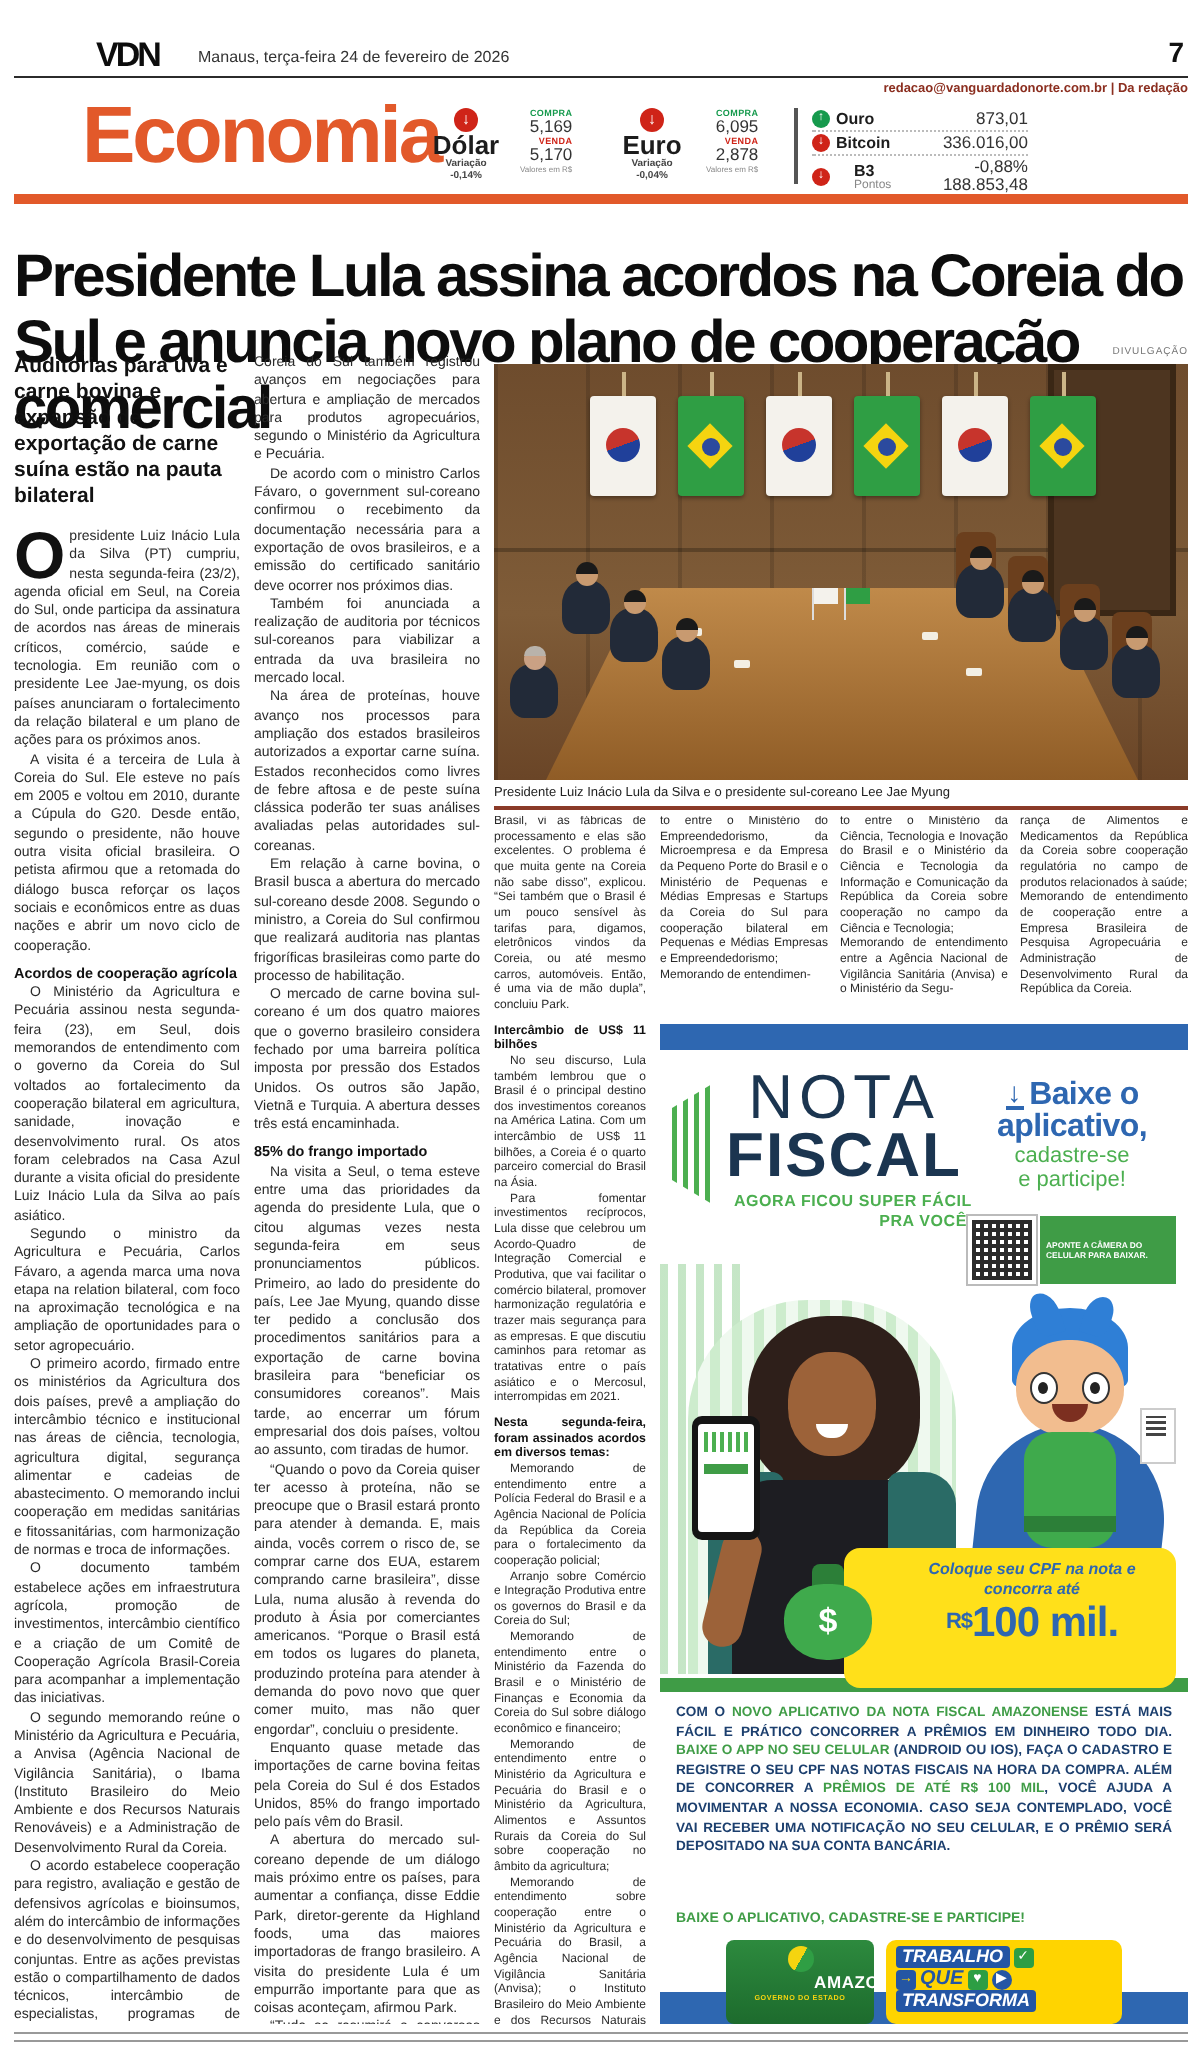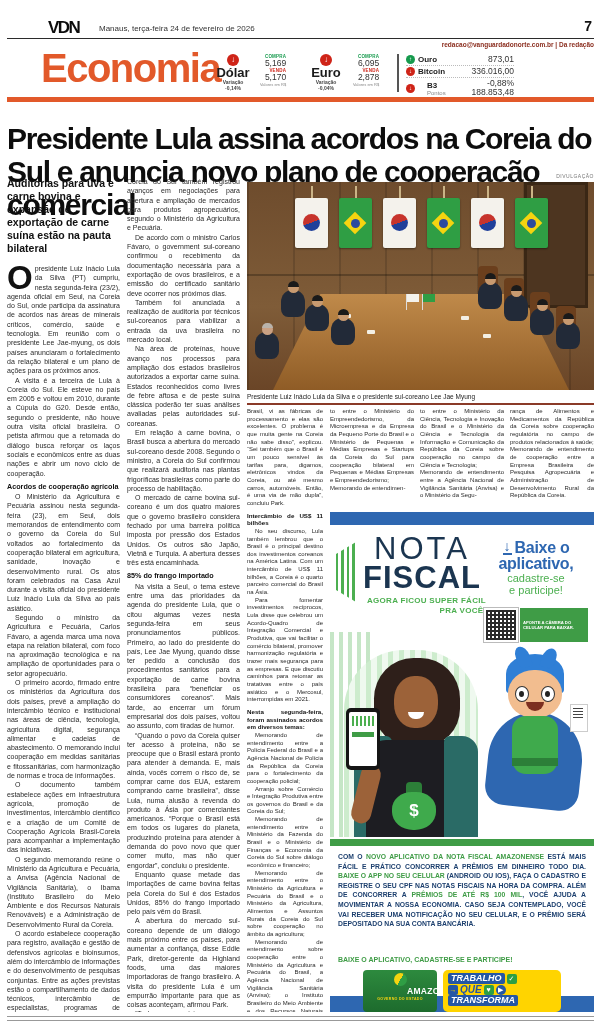--- a/index.html
+++ b/index.html
@@ -395,20 +395,27 @@
       <div class="m-body"></div>
       <div class="m-belt"></div>
       <div class="m-receipt"></div>
     </div>
 
     <div class="bag">
       <div class="tie"></div>
       <div class="sack">$</div>
     </div>
 
+    <div class="badge">
+      <div class="t1">Coloque seu CPF na nota e</div>
+      <div class="t1">concorra até</div>
+      <div class="big">
+        <span class="rs">R$</span><span>100 mil.</span>
+      </div>
+    </div>
 
     <div class="ad-grnbar"></div>
 
     <div class="ad-body"><span>COM O </span><span class="g1">NOVO APLICATIVO DA NOTA FISCAL AMAZONENSE</span><span> ESTÁ MAIS FÁCIL E PRÁTICO CONCORRER A PRÊMIOS EM DINHEIRO TODO DIA. </span><span class="g1">BAIXE O APP NO SEU CELULAR</span><span> (ANDROID OU IOS), FAÇA O CADASTRO E REGISTRE O SEU CPF NAS NOTAS FISCAIS NA HORA DA COMPRA. ALÉM DE CONCORRER A </span><span class="g1">PRÊMIOS DE ATÉ R$ 100 MIL</span><span>, VOCÊ AJUDA A MOVIMENTAR A NOSSA ECONOMIA. CASO SEJA CONTEMPLADO, VOCÊ VAI RECEBER UMA NOTIFICAÇÃO NO SEU CELULAR, E O PRÊMIO SERÁ DEPOSITADO NA SUA CONTA BANCÁRIA.</span></div>
     <div class="ad-cta">BAIXE O APLICATIVO, CADASTRE-SE E PARTICIPE!</div>
 
     <div class="logos">
       <div class="gov">
         <div class="emb"></div>
         <div class="nm">AMAZONAS</div>

